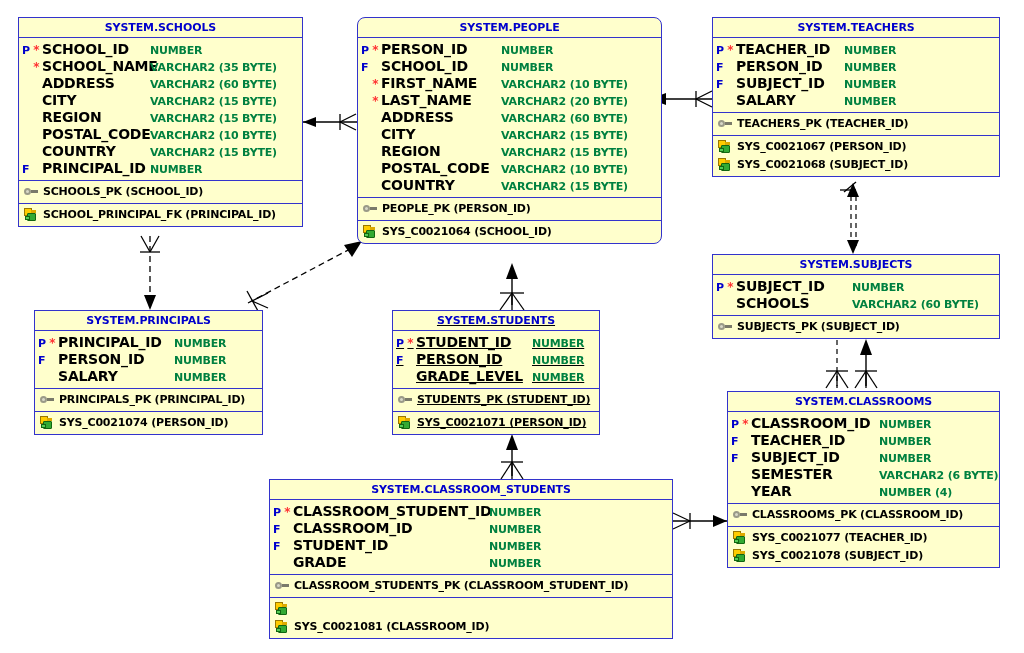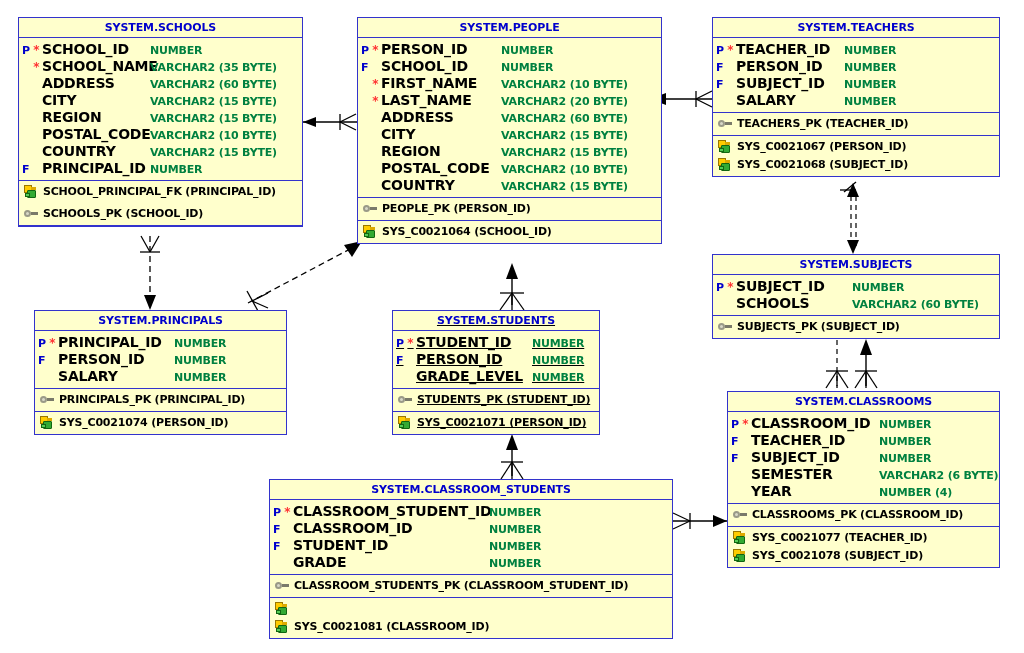--- a/index.html
+++ b/index.html
@@ -301,39 +301,39 @@
             <span class="col-name" style="width: 108px; display: inline-block;">COUNTRY</span>
             <span class="col-type">VARCHAR2 (15 BYTE)</span>
           </div>
           <div class="col-row">
             <span class="key-flag">F</span>
             <span class="req-flag"></span>
             <span class="col-name" style="width: 108px; display: inline-block;">PRINCIPAL_ID</span>
             <span class="col-type">NUMBER</span>
           </div>
         </div>
+        <div class="cons-section">
+          <div class="cons-row">
+            <span class="ico pk"></span>
+            <span class="cons-label">SCHOOLS_PK (SCHOOL_ID)</span>
+          </div>
+        </div>
         <div class="cons-section last">
           <div class="cons-row">
             <span class="ico fk">
               <i class="kk"></i>
               <i class="kk2"></i>
               <i class="gg"></i>
               <i class="gg2"></i>
             </span>
             <span class="cons-label">SCHOOL_PRINCIPAL_FK (PRINCIPAL_ID)</span>
           </div>
         </div>
-        <div class="cons-section">
-          <div class="cons-row">
-            <span class="ico pk"></span>
-            <span class="cons-label">SCHOOLS_PK (SCHOOL_ID)</span>
-          </div>
-        </div>
-      </div>
-      <div class="entity" style="left: 357px; top: 17px; width: 305px;">
+      </div>
+      <div class="entity" style="left: 357px; top: 17px; width: 305px; border-radius: 8px;">
         <div class="entity-title">SYSTEM.PEOPLE</div>
         <div class="col-section">
           <div class="col-row">
             <span class="key-flag">P</span>
             <span class="req-flag">*</span>
             <span class="col-name" style="width: 120px; display: inline-block;">PERSON_ID</span>
             <span class="col-type">NUMBER</span>
           </div>
           <div class="col-row">
             <span class="key-flag">F</span>
@@ -450,21 +450,21 @@
             <span class="ico fk">
               <i class="kk"></i>
               <i class="kk2"></i>
               <i class="gg"></i>
               <i class="gg2"></i>
             </span>
             <span class="cons-label">SYS_C0021068 (SUBJECT_ID)</span>
           </div>
         </div>
       </div>
-      <div class="entity" style="left: 34px; top: 310px; width: 253px;">
+      <div class="entity" style="left: 34px; top: 310px; width: 229px;">
         <div class="entity-title">SYSTEM.PRINCIPALS</div>
         <div class="col-section">
           <div class="col-row">
             <span class="key-flag">P</span>
             <span class="req-flag">*</span>
             <span class="col-name" style="width: 116px; display: inline-block;">PRINCIPAL_ID</span>
             <span class="col-type">NUMBER</span>
           </div>
           <div class="col-row">
             <span class="key-flag">F</span>

